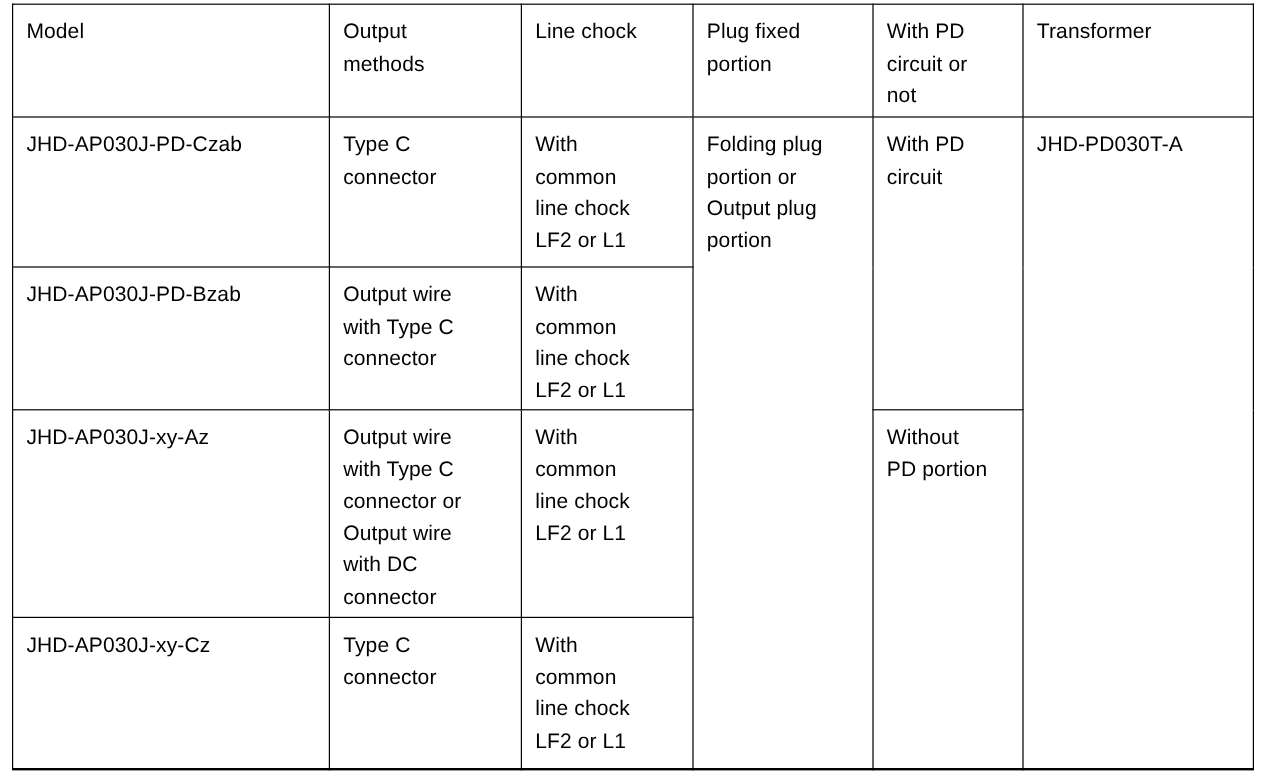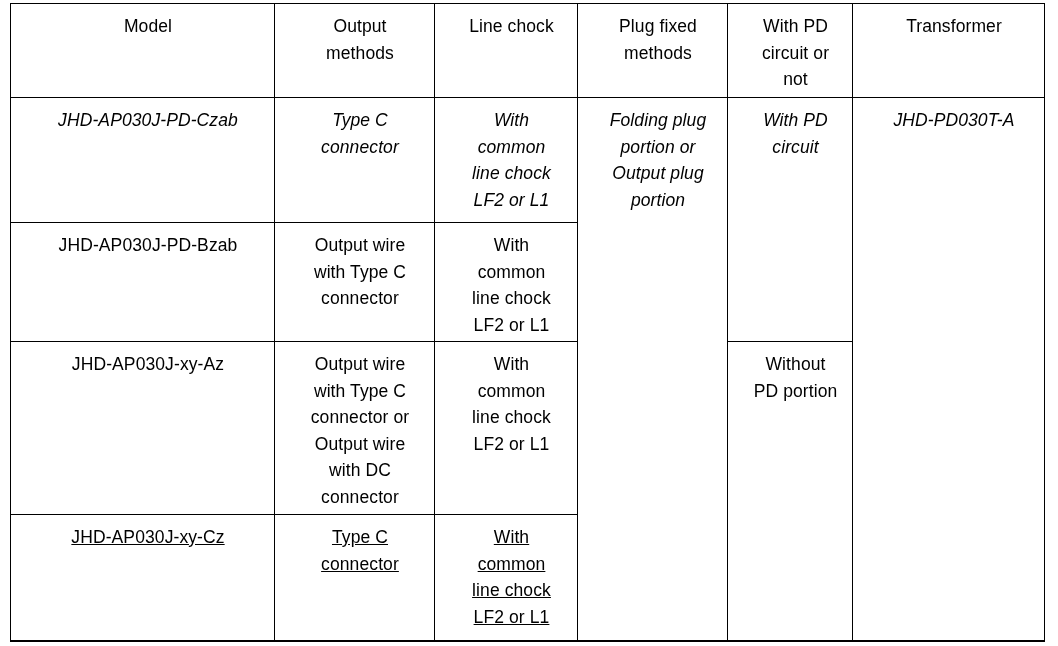--- a/index.html
+++ b/index.html
@@ -33,36 +33,35 @@
   }
   table.spec-table td {
     border: 1px solid #000;
     vertical-align: top;
     padding: 9px 0 0 11px;
     font-size: 17.5px;
     line-height: 1.52;
     font-weight: normal;
     letter-spacing: 0.1px;
     white-space: pre-line;
-    text-align: center;
   }
   
   col.c-model      { width: 264px; }
   col.c-output     { width: 160px; }
   col.c-chock      { width: 143px; }
   col.c-plug       { width: 150px; }
   col.c-pd         { width: 125px; }
   col.c-transform  { width: 192px; }
 
   
   tr.row-header { height: 94px; }
-  tr.row-1      { height: 125px; font-style: italic; }
+  tr.row-1      { height: 125px; }
   tr.row-2      { height: 119px; }
   tr.row-3      { height: 173px; }
-  tr.row-4      { height: 126px; text-decoration: underline; }
+  tr.row-4      { height: 126px; }
 
   td.cell-header { }
 </style>
 </head>
 <body>
 
 <div class="spec-table-wrap">
   <table class="spec-table">
     <colgroup>
       <col class="c-model">
@@ -72,21 +71,21 @@
       <col class="c-pd">
       <col class="c-transform">
     </colgroup>
     <tbody>
       <tr class="row-header">
         <td class="cell-header">Model</td>
         <td class="cell-header">Output
 methods</td>
         <td class="cell-header">Line chock</td>
         <td class="cell-header">Plug fixed
-methods</td>
+portion</td>
         <td class="cell-header">With PD
 circuit or
 not</td>
         <td class="cell-header">Transformer</td>
       </tr>
 
       <tr class="row-1">
         <td>JHD-AP030J-PD-Czab</td>
         <td>Type C
 connector</td>

